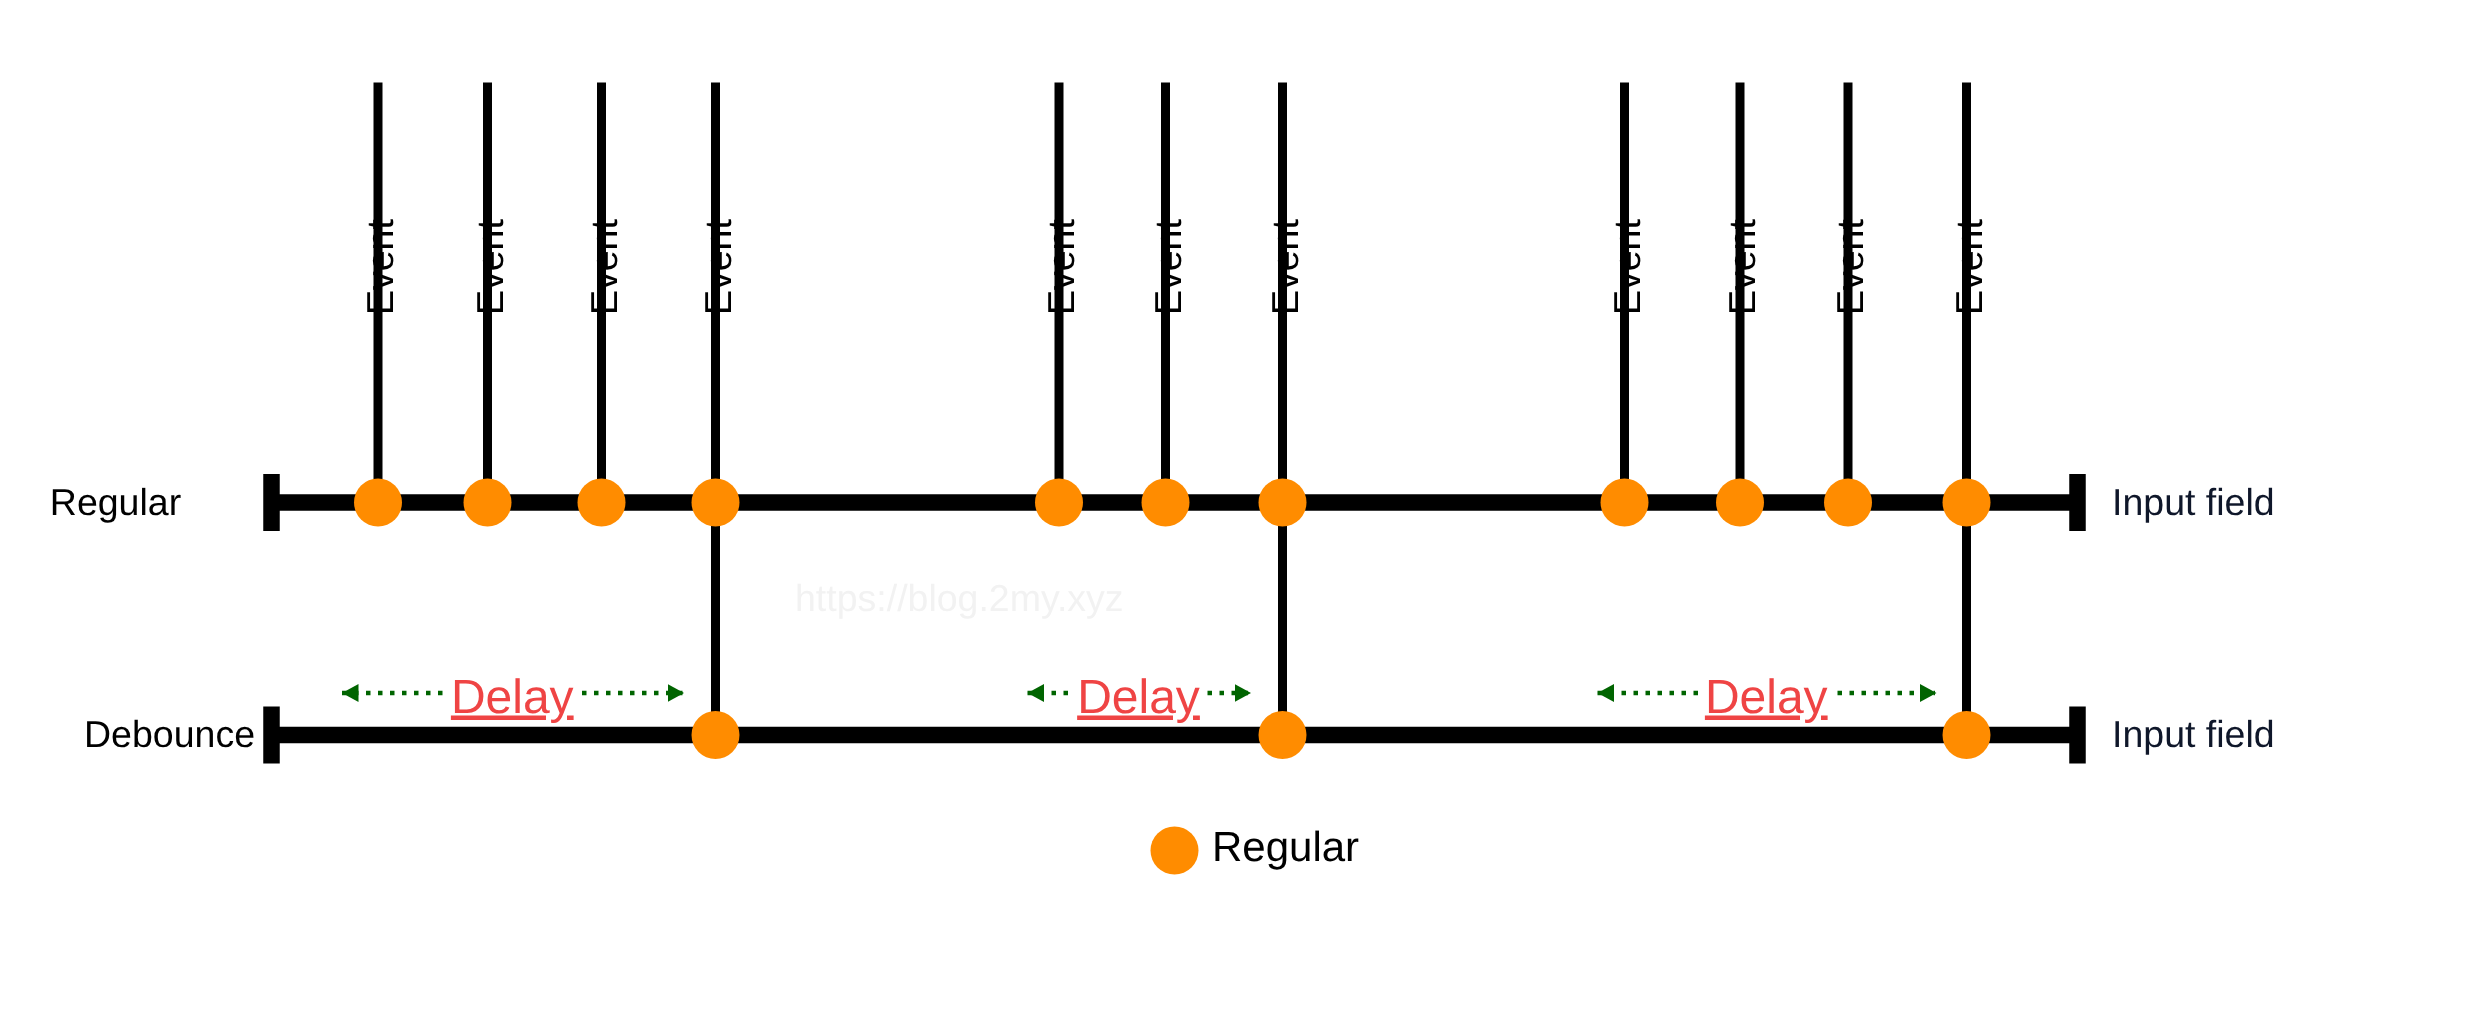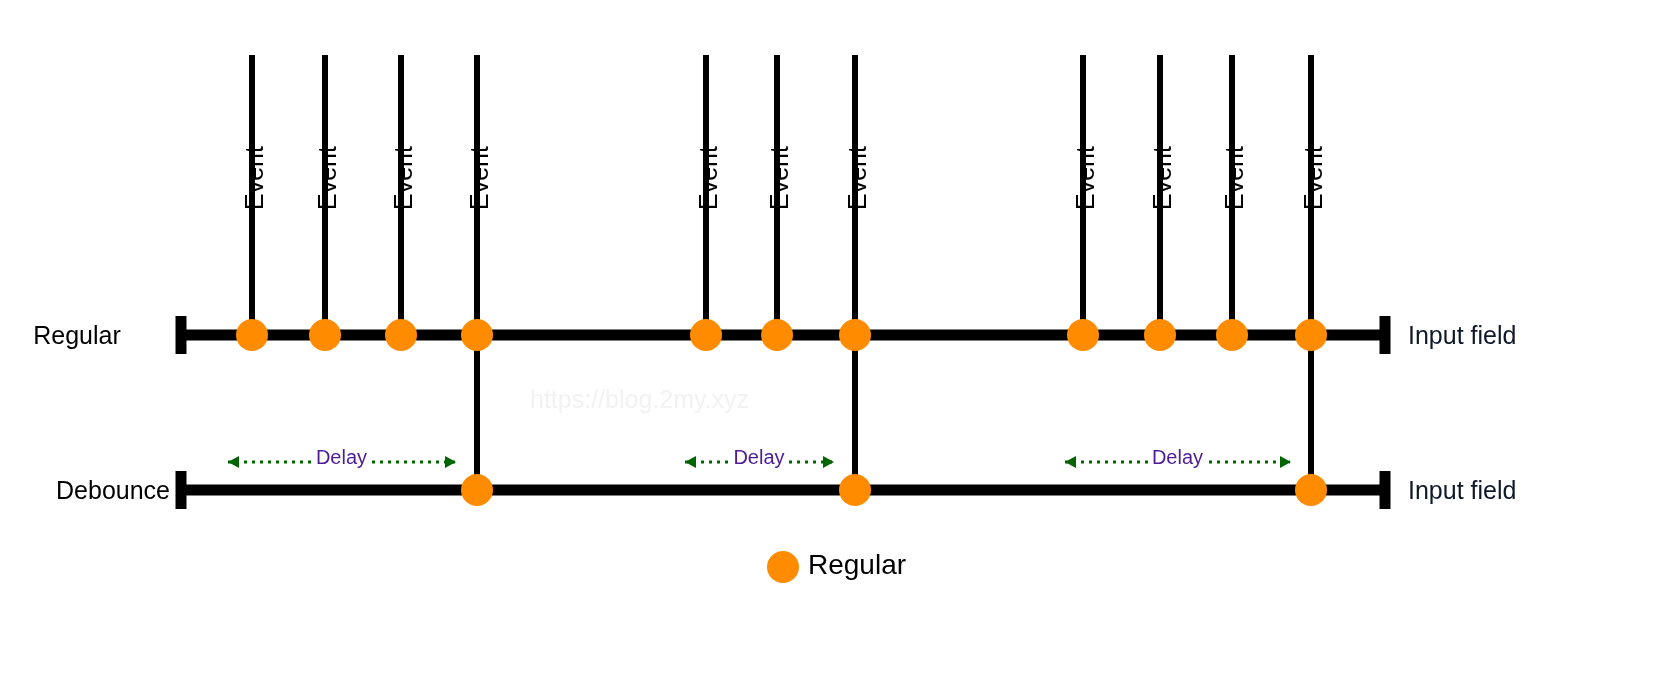--- a/index.html
+++ b/index.html
@@ -41,25 +41,26 @@
     font-family: "Liberation Sans", sans-serif;
     font-size: 25px;
     color: #000000;
     white-space: nowrap;
     transform-origin: 0 0;
     transform: rotate(-90deg);
   }
   .delay-label {
     position: absolute;
     font-family: "Liberation Sans", sans-serif;
-    font-size: 20px;
-    color: #4c1d95;
+    font-size: 32px;
+    color: #ef4444;
     background: #ffffff;
     padding: 0 3px;
     white-space: nowrap;
+    text-decoration: underline;
   }
   .watermark {
     position: absolute;
     font-family: "Liberation Sans", sans-serif;
     font-size: 25px;
     color: #f2f2f2;
     white-space: nowrap;
   }
   .legend-label {
     position: absolute;

